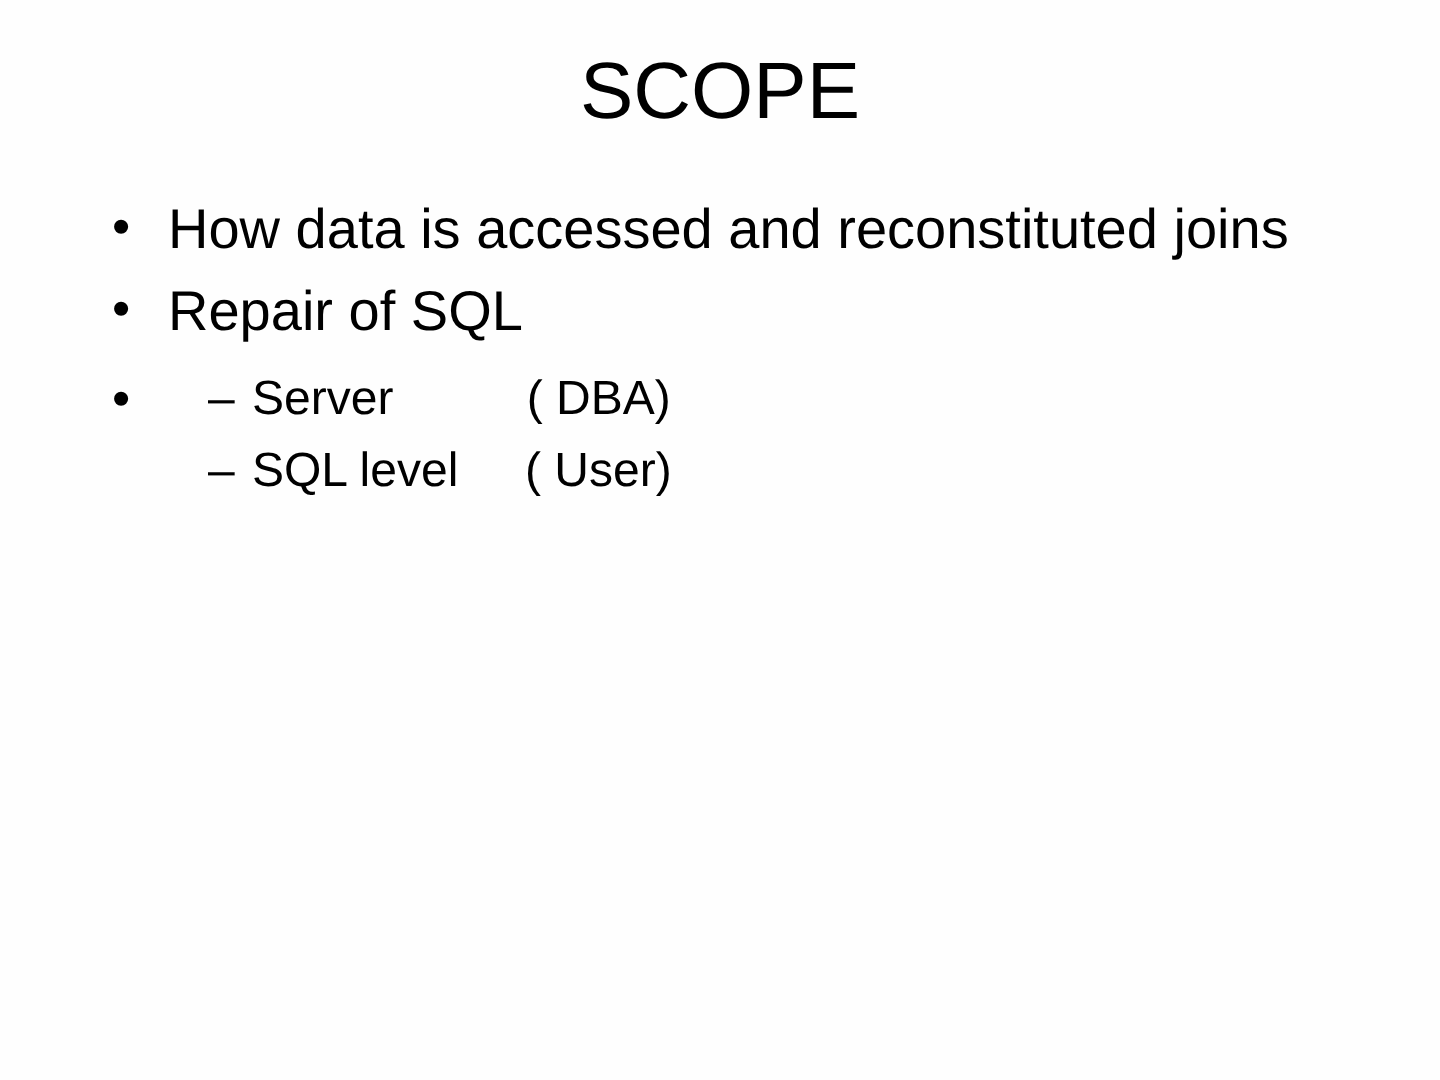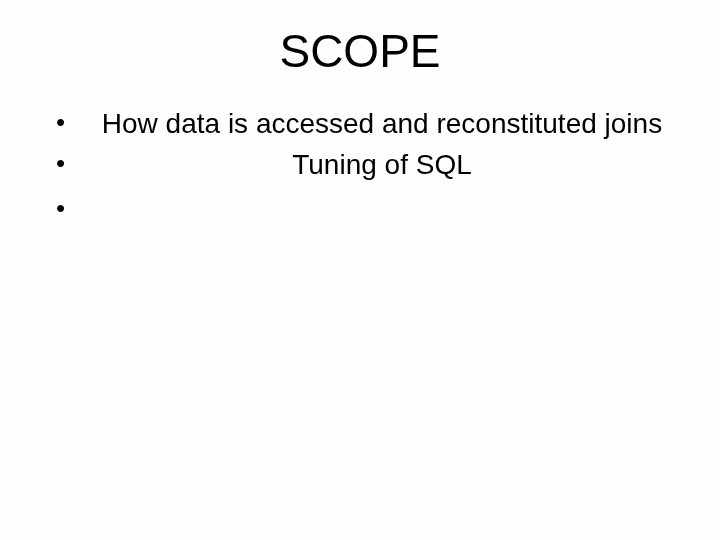--- a/index.html
+++ b/index.html
@@ -12,31 +12,30 @@
     color: #000;
   }
   .slide {
     box-sizing: border-box;
     width: 720px;
     height: 540px;
     padding: 22px 40px 20px 40px;
   }
   .title {
     text-align: center;
-    font-size: 46px;
+    font-size: 40px;
     margin: 2px 0 28px 0;
     font-weight: 400;
   }
   ul.bullets {
     list-style: none;
     padding: 0;
     margin: 0 0 0 12px;
     font-size: 28px;
     line-height: 1.25;
-    text-align: center;
   }
   ul.bullets > li {
     position: relative;
     padding-left: 32px;
     margin-bottom: 6px;
   }
   ul.bullets > li::before {
     content: "•";
     position: absolute;
     left: 4px;
@@ -65,19 +64,21 @@
   }
 </style>
 </head>
 <body>
 
 <div class="slide">
   <h1 class="title">SCOPE</h1>
 
   <ul class="bullets">
     <li>How data is accessed and reconstituted joins</li>
-    <li>Tuning of SQL</li>
+    <li>Repair of SQL</li>
     <li>
       <ul class="sub">
+        <li>Server          ( DBA)</li>
+        <li>SQL level     ( User)</li>
       </ul>
     </li>
   </ul>
 </div>
 
 </body></html>

